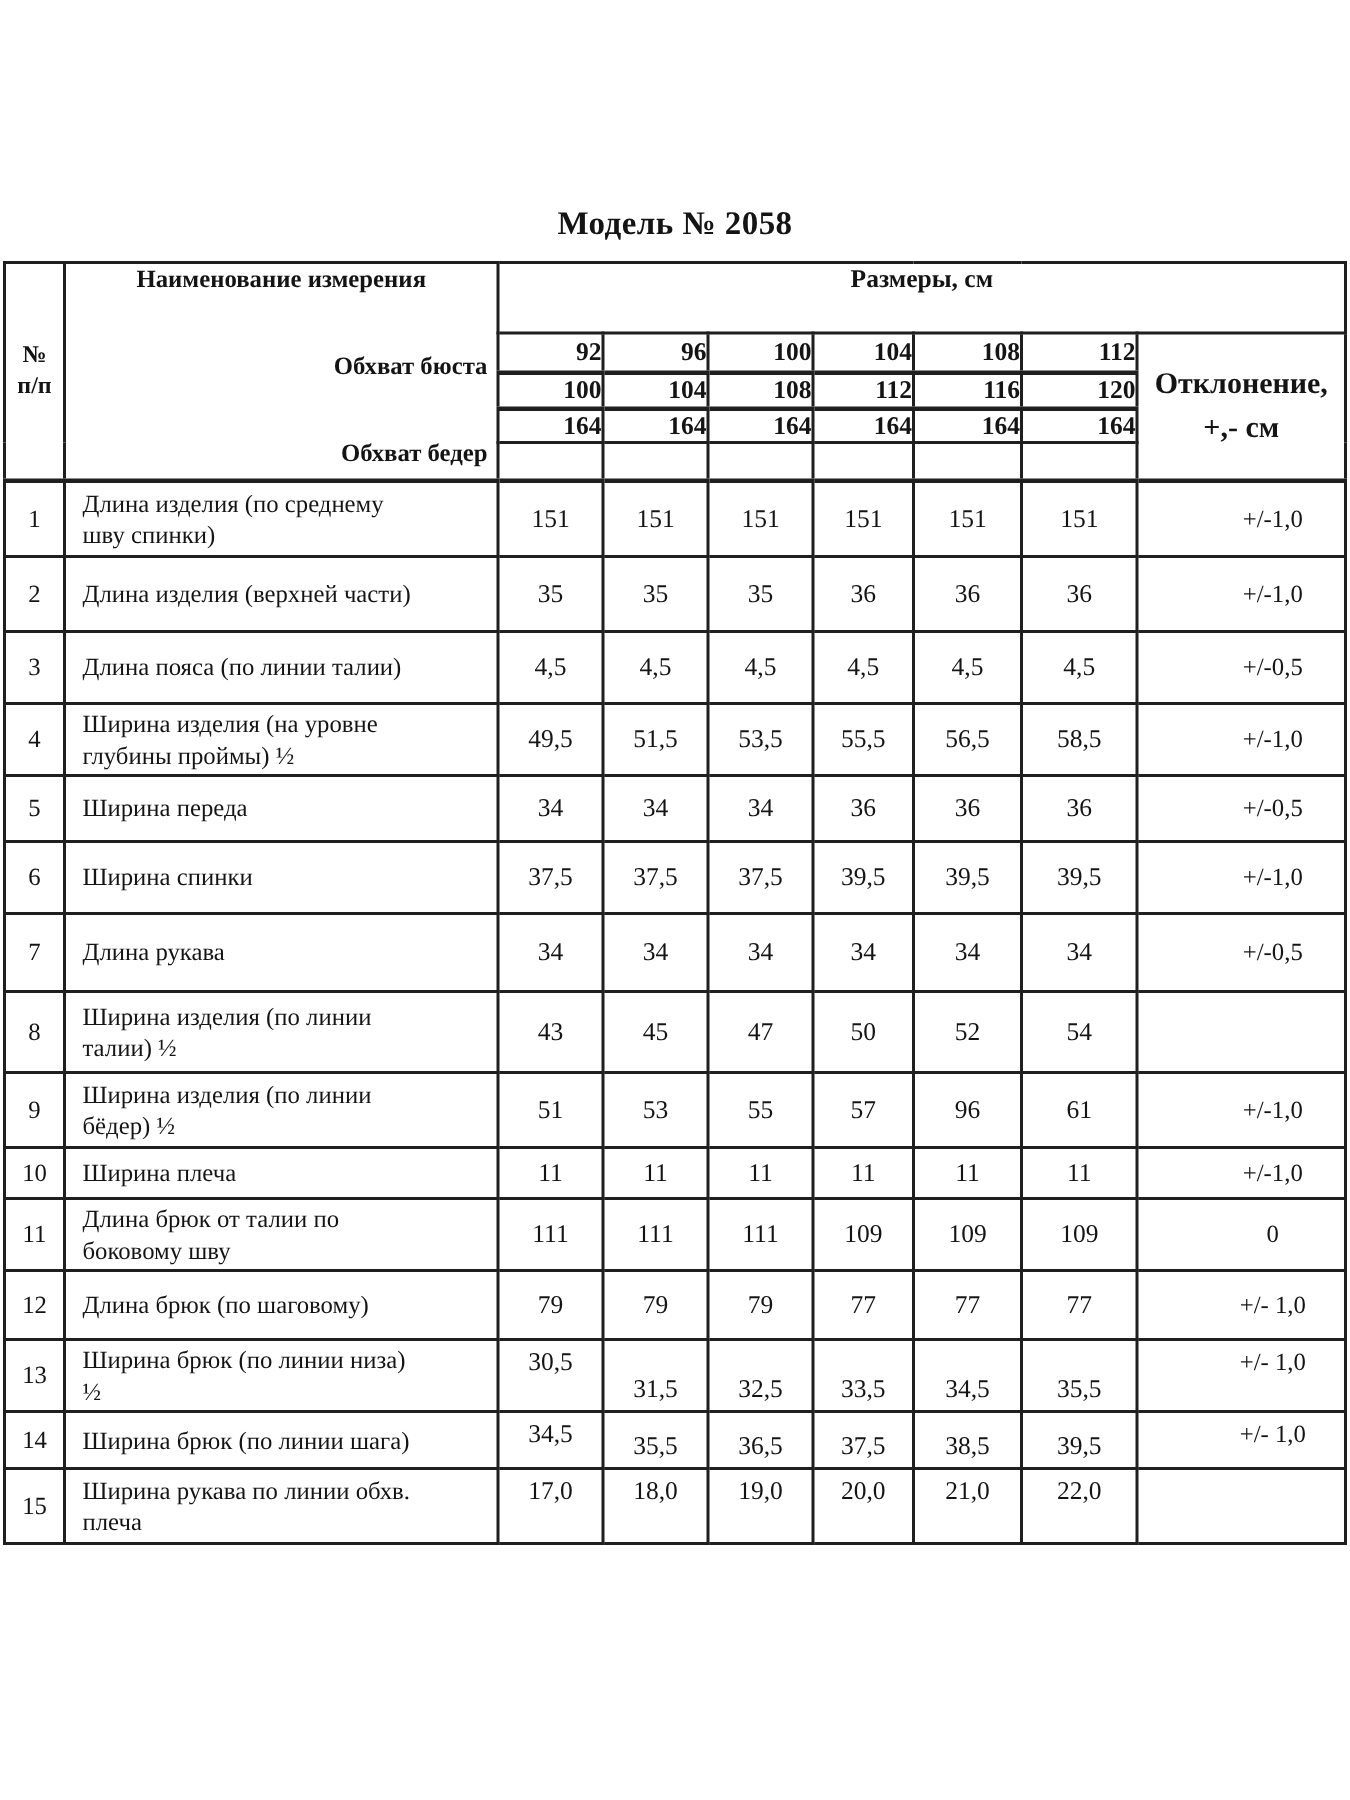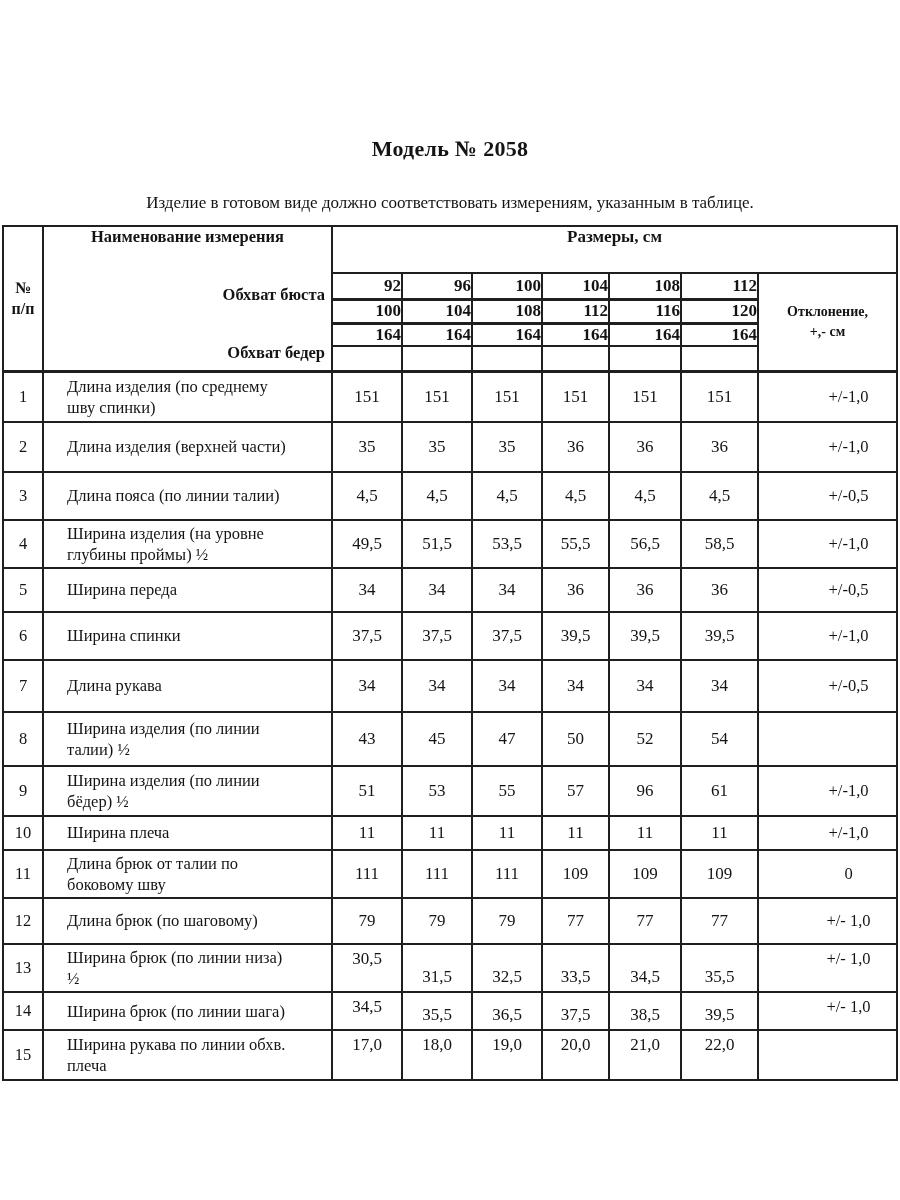--- a/index.html
+++ b/index.html
@@ -42,43 +42,42 @@
   tr.szr td.sz{
     text-align:right;vertical-align:middle;
     font-weight:bold;font-size:17px;
   }
   tr.szr{height:26px;}
   tr.szr.h3{height:24px;}
   tr.szr.h4{height:20px;}
   tr.szr.h5{height:26px;}
   tr.szr2 td.sz, tr.szr3 td.sz{border-top:3px solid #1f1f1f;}
   td.devh{
-    font-weight:bold;font-size:14px;text-align:center;
+    font-weight:bold;font-size:20px;text-align:center;
     vertical-align:middle;white-space:pre-line;line-height:1.45;
   }
   
   tr.dr td{font-size:16.5px;}
   tr.dr td.num{text-align:center;vertical-align:middle;}
   tr.dr td.label{
     text-align:left;vertical-align:middle;
-    padding:2px 4px 2px 23px;line-height:1.28;white-space:pre-line;
+    padding:2px 4px 2px 11px;line-height:1.28;white-space:pre-line;
   }
   tr.dr td.val{text-align:center;vertical-align:middle;font-size:17px;}
   tr.dr td.dev{text-align:center;vertical-align:middle;padding-left:42px;}
   tr.dr td.v-top{vertical-align:top;padding-top:4px;}
   tr.dr td.v-bot{vertical-align:bottom;padding-bottom:4px;}
   tr.first-data td{border-top:3px solid #1f1f1f;}
 </style>
 </head>
 <body>
 
 <div class="page">
 
   <div class="doc-title">Модель № 2058</div>
-  <div class="doc-subtitle">Изделие в готовом виде должно соответствовать измерениям, указанным в таблице.</div>
 
   <table class="spec">
     <colgroup>
       <col style="width:40px">
         <col style="width:289px">
       <col style="width:70px">
         <col style="width:70px">
         <col style="width:70px">
       <col style="width:67px">
         <col style="width:72px">

